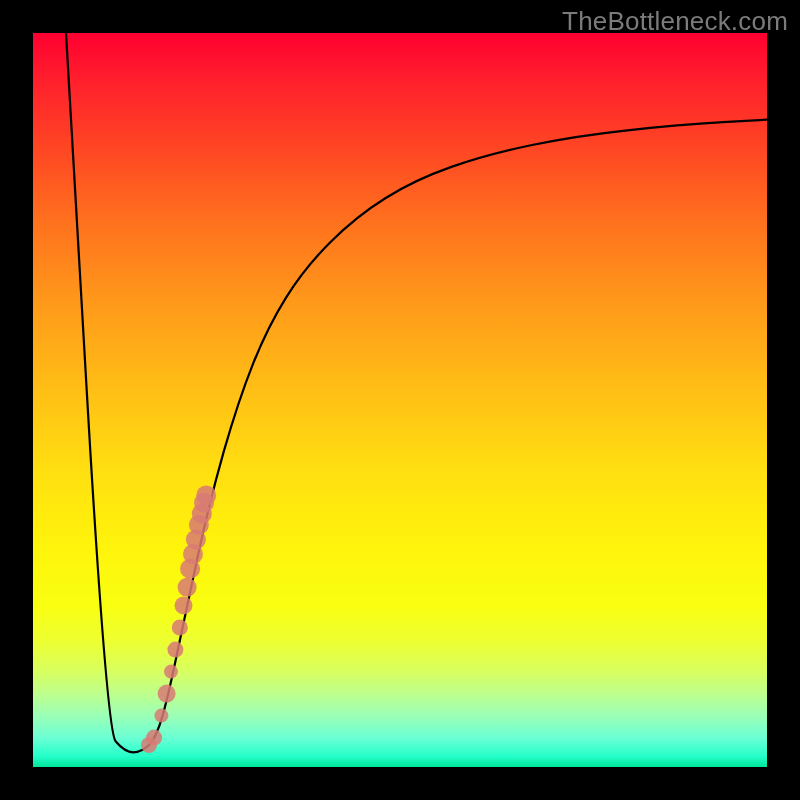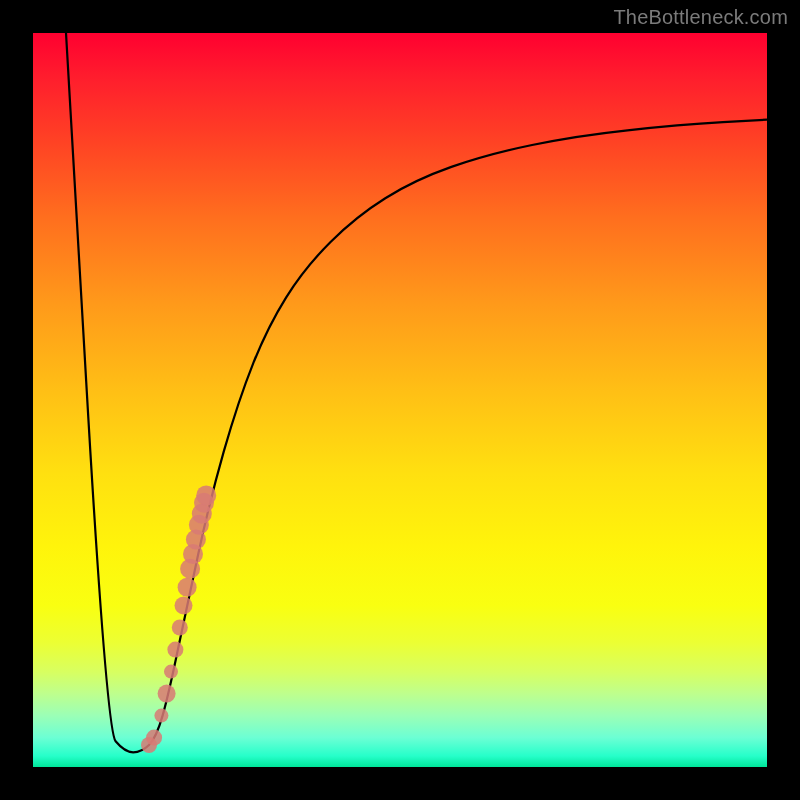--- a/index.html
+++ b/index.html
@@ -49,21 +49,21 @@
   }
   svg.curve {
     position: absolute;
     inset: 0;
   }
   .watermark {
     position: absolute;
     top: 6px;
     right: 12px;
     color: #7b7b7b;
-    font-size: 20px;
+    font-size: 26px;
     letter-spacing: 0.2px;
     user-select: none;
   }
 </style>
 </head>
 <body>
 
 <div class="frame">
   <div class="plot">
     <div class="gradient"></div>

